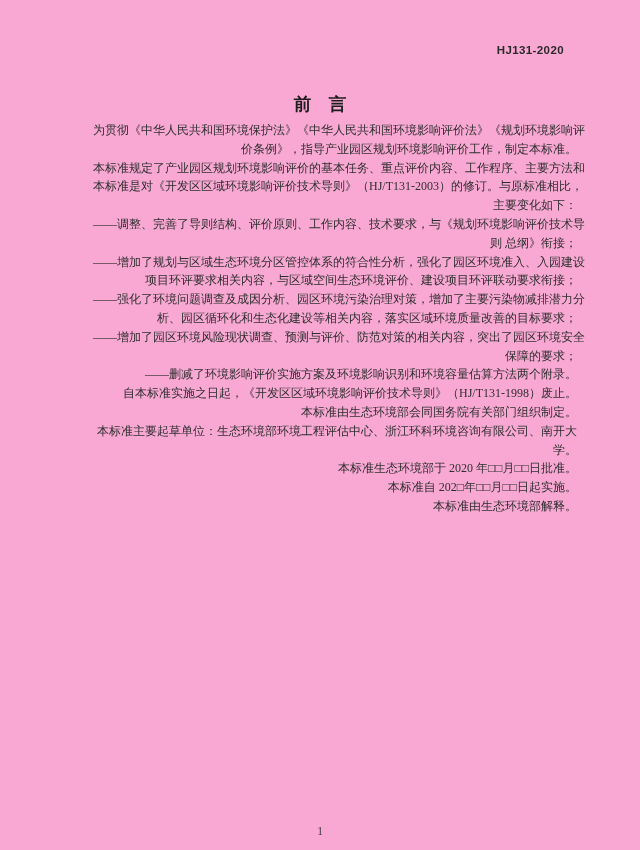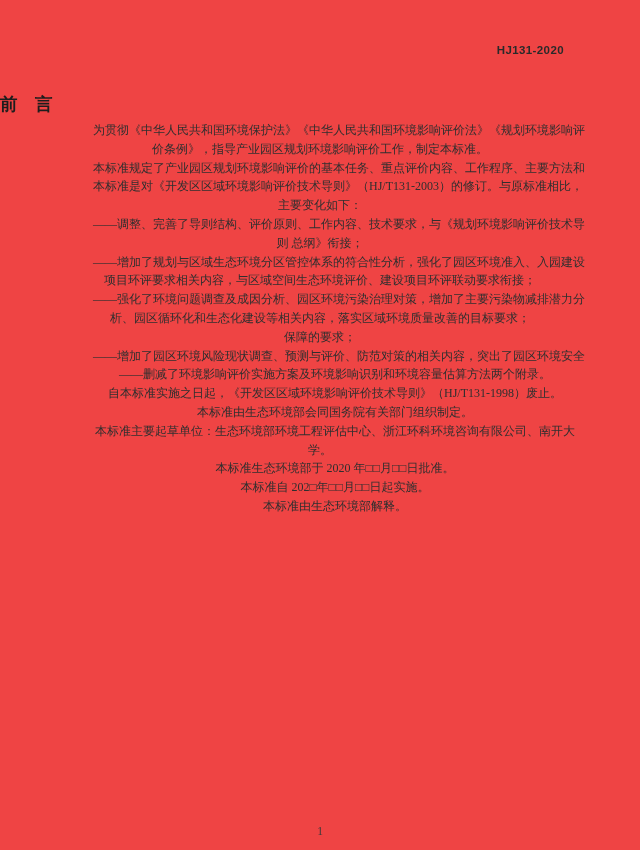--- a/index.html
+++ b/index.html
@@ -12,56 +12,56 @@
     background: #ffffff;
     position: relative;
     overflow: hidden;
     font-family: "Liberation Serif", "DejaVu Serif", serif;
   }
   .page {
     position: absolute;
     left: 0; top: 0;
     width: 640px;
     height: 850px;
-    background: #ef4444;
+    background: #f9a8d4;
   }
   .doc-number {
     position: absolute;
     top: 44px;
     right: 76px;
     font-family: "Liberation Sans", "DejaVu Sans", sans-serif;
     font-size: 11.5px;
     font-weight: 600;
     letter-spacing: 0.4px;
     color: #2a2a2a;
   }
   .doc-title {
     position: absolute;
     top: 92px;
     left: 0;
     width: 100%;
-    text-align: left;
+    text-align: center;
     font-family: "Liberation Sans", "DejaVu Sans", sans-serif;
     font-size: 17.5px;
     font-weight: bold;
     color: #1d1d1d;
   }
   .doc-body {
     position: absolute;
     top: 121px;
     left: 63px;
     width: 514px;
     color: #2f2f2f;
   }
   .line {
     height: 18.8px;
     line-height: 18.8px;
     font-size: 12px;
     white-space: nowrap;
-    text-align: center;
+    text-align: right;
   }
   .line.first {
     text-indent: 30px;
   }
   .page-number {
     position: absolute;
     top: 825px;
     left: 0;
     width: 100%;
     text-align: center;
@@ -83,22 +83,22 @@
       <div class="line">价条例》，指导产业园区规划环境影响评价工作，制定本标准。</div>
       <div class="line first">本标准规定了产业园区规划环境影响评价的基本任务、重点评价内容、工作程序、主要方法和</div>
       <div class="line first">本标准是对《开发区区域环境影响评价技术导则》（HJ/T131-2003）的修订。与原标准相比，</div>
       <div class="line">主要变化如下：</div>
       <div class="line first">——调整、完善了导则结构、评价原则、工作内容、技术要求，与《规划环境影响评价技术导</div>
       <div class="line">则 总纲》衔接；</div>
       <div class="line first">——增加了规划与区域生态环境分区管控体系的符合性分析，强化了园区环境准入、入园建设</div>
       <div class="line">项目环评要求相关内容，与区域空间生态环境评价、建设项目环评联动要求衔接；</div>
       <div class="line first">——强化了环境问题调查及成因分析、园区环境污染治理对策，增加了主要污染物减排潜力分</div>
       <div class="line">析、园区循环化和生态化建设等相关内容，落实区域环境质量改善的目标要求；</div>
+      <div class="line first">——增加了园区环境风险现状调查、预测与评价、防范对策的相关内容，突出了园区环境安全</div>
       <div class="line">保障的要求；</div>
-      <div class="line first">——增加了园区环境风险现状调查、预测与评价、防范对策的相关内容，突出了园区环境安全</div>
       <div class="line first">——删减了环境影响评价实施方案及环境影响识别和环境容量估算方法两个附录。</div>
       <div class="line first">自本标准实施之日起，《开发区区域环境影响评价技术导则》（HJ/T131-1998）废止。</div>
       <div class="line first">本标准由生态环境部会同国务院有关部门组织制定。</div>
       <div class="line first">本标准主要起草单位：生态环境部环境工程评估中心、浙江环科环境咨询有限公司、南开大</div>
       <div class="line">学。</div>
       <div class="line first">本标准生态环境部于 2020 年□□月□□日批准。</div>
       <div class="line first">本标准自 202□年□□月□□日起实施。</div>
       <div class="line first">本标准由生态环境部解释。</div>
     </div>
 

